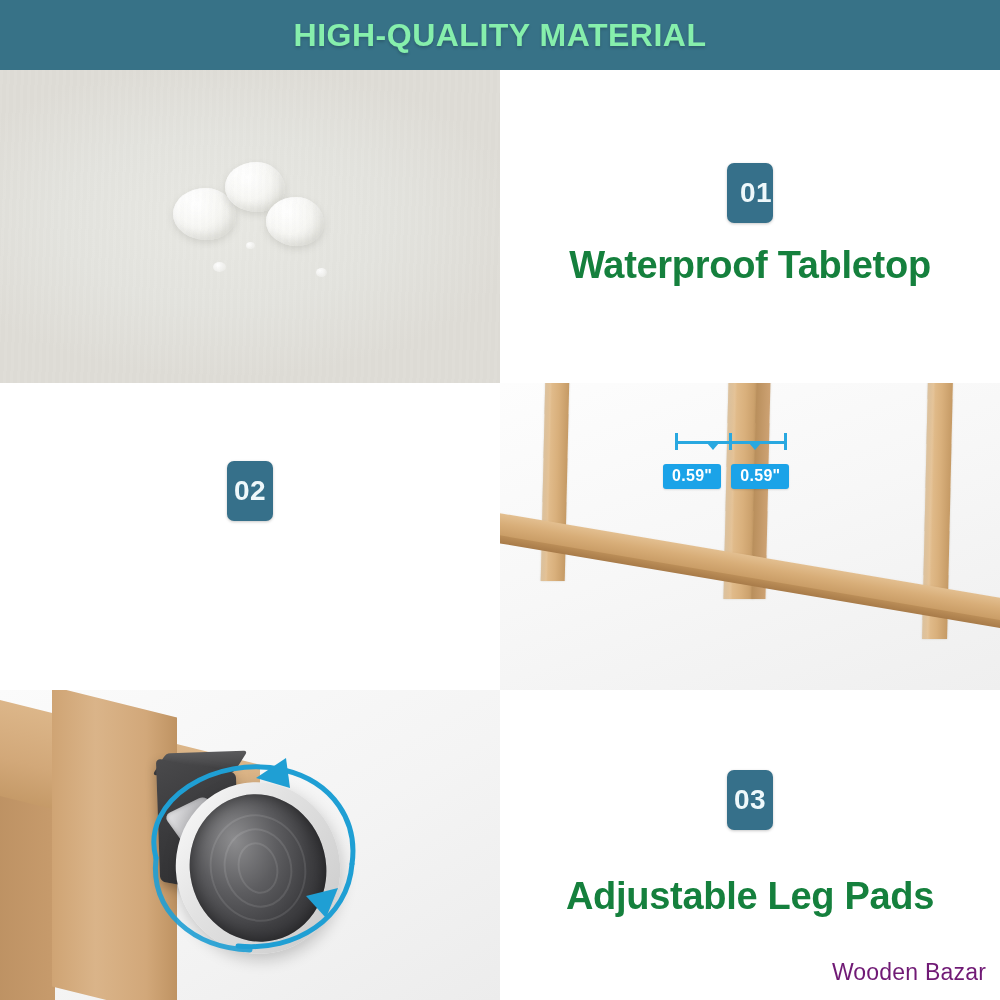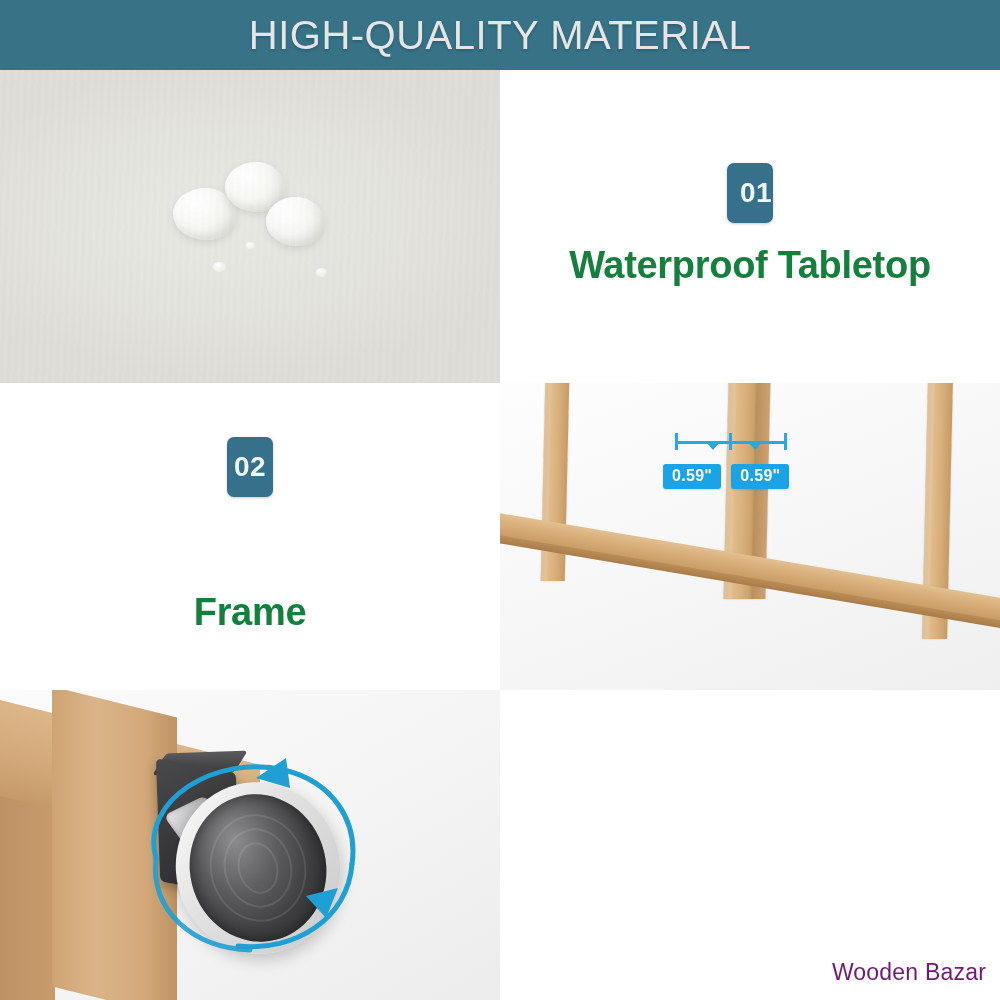--- a/index.html
+++ b/index.html
@@ -11,23 +11,23 @@
     position:relative;
   }
 
   
   .header-banner{
     position:absolute; left:0; top:0; width:1000px; height:70px;
     background:#377287;
     display:flex; align-items:center; justify-content:center;
   }
   .header-title{
-    color:#e5e5e5;
-    font-size:40px;
-    font-weight:normal;
+    color:#86efac;
+    font-size:32px;
+    font-weight:bold;
     letter-spacing:0.5px;
     text-shadow:0 2px 3px rgba(0,0,0,0.18);
     white-space:nowrap;
   }
 
   
   .grid{
     position:absolute; left:0; top:70px; width:1000px; height:930px;
   }
   .cell{ position:absolute; overflow:hidden; }
@@ -250,21 +250,20 @@
 
   <div class="cell cell-tr white-cell text-cell">
     <div class="badge tl-shift">01</div>
     <div class="feature-title">Waterproof Tabletop</div>
   </div>
 
   <div class="cell cell-ml white-cell text-cell">
     <div class="badge">02</div>
     <div class="feature-title">
       <br>
-      <span>Frame</span>
     </div>
   </div>
 
   <div class="cell cell-mr">
     <div class="frame-scene">
       <div class="leg leg1">
           <div class="leg-hl"></div>
         </div>
       <div class="leg leg2">
           <div class="leg-hl"></div>
@@ -309,16 +308,20 @@
       <svg class="rot-svg" viewBox="0 0 280 250">
         <path d="M36 118 C 20 60, 96 14, 164 30 C 214 42, 238 82, 232 124" fill="none" stroke="#1f9fd4" stroke-width="5" stroke-linecap="round"></path>
         <path d="M232 124 C 228 178, 176 212, 118 206" fill="none" stroke="#1f9fd4" stroke-width="5" stroke-linecap="round"></path>
         <path d="M36 118 C 30 172, 74 208, 130 210" fill="none" stroke="#1f9fd4" stroke-width="5" stroke-linecap="round" opacity="0.9"></path>
         <polygon points="166,18 136,38 170,48" fill="#1f9fd4"></polygon>
         <polygon points="206,178 218,148 186,156" fill="#1f9fd4"></polygon>
       </svg>
     </div>
   </div>
 
+  <div class="cell cell-br white-cell text-cell">
+    <div class="badge">03</div>
+    <div class="feature-title">Adjustable Leg Pads</div>
+  </div>
 
 </div>
 
 <div class="watermark">Wooden Bazar</div>
 
 </body></html>

